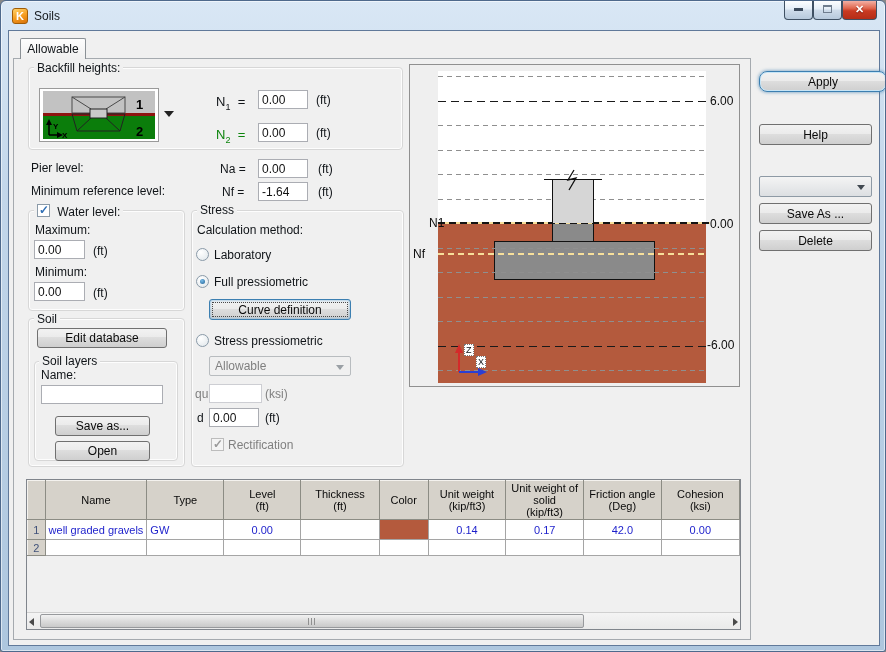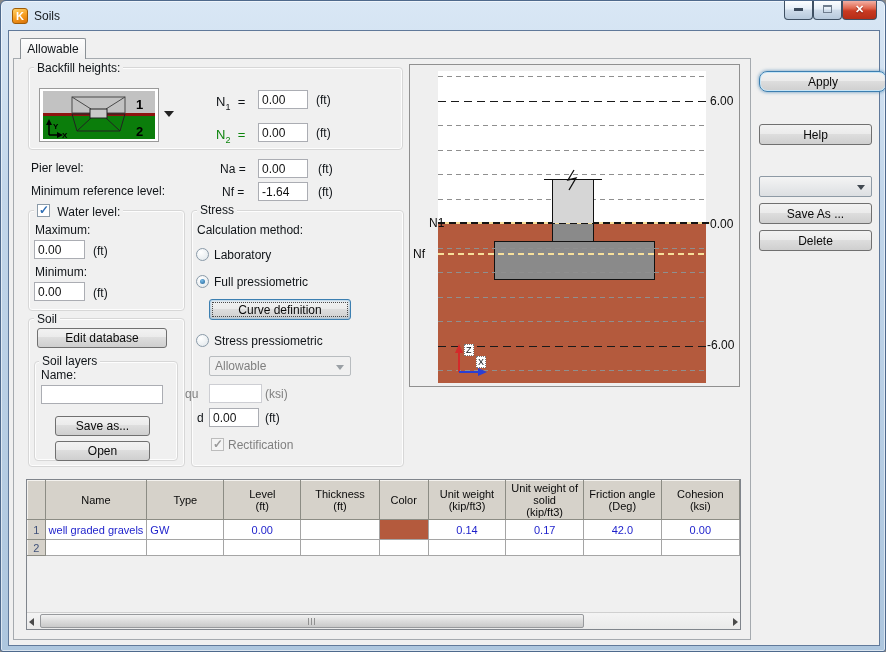--- a/index.html
+++ b/index.html
@@ -184,21 +184,21 @@
   <button class="btn focused" style="left:208px;top:298px;width:142px;height:21px;">Curve definition</button>
 
   <span class="radio" style="left:195px;top:333px;"></span>
   <div class="abs lbl" style="left:213px;top:333px;">Stress pressiometric</div>
 
   <div class="combo dis" style="left:208px;top:355px;width:142px;height:20px;">
     <span class="val">Allowable</span>
     <span class="arrow"></span>
   </div>
 
-  <div class="abs lbl gray" style="left:184px;top:386px;">qu</div>
+  <div class="abs lbl gray" style="left:194px;top:386px;">qu</div>
   <input class="field dis" style="left: 208px; top: 383px; width: 50px; height: 19px;" value="0.02">
   <div class="abs lbl gray" style="left:264px;top:386px;">(ksi)</div>
 
   <div class="abs lbl" style="left:196px;top:410px;">d</div>
   <input class="field" style="left: 208px; top: 407px; width: 50px; height: 19px;" value="0.00">
   <div class="abs lbl" style="left:264px;top:410px;">(ft)</div>
 
   <span class="cb checked dis" style="left:210px;top:437px;"></span>
   <div class="abs lbl gray" style="left:227px;top:437px;">Rectification</div>
 

